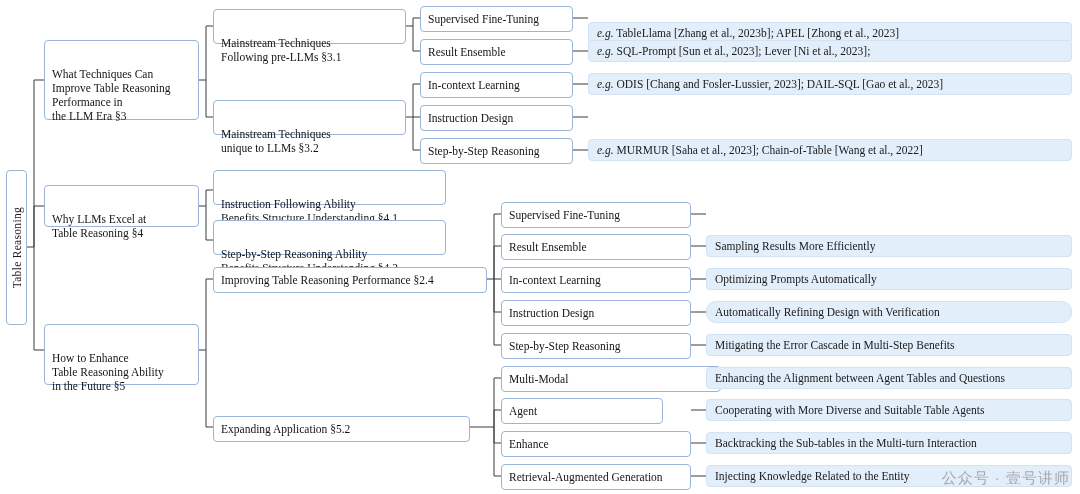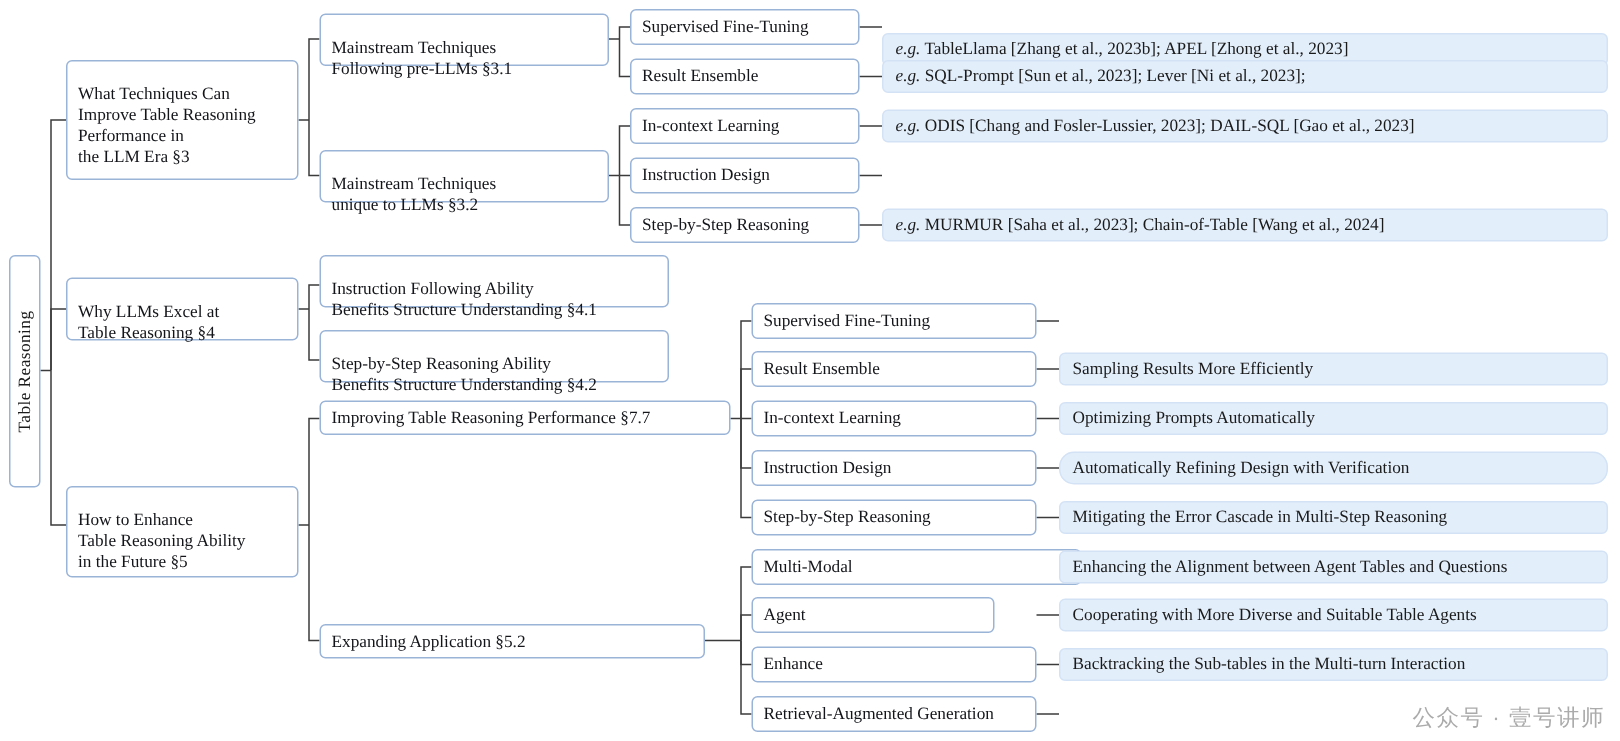--- a/index.html
+++ b/index.html
@@ -14,21 +14,21 @@
   #root { position:relative; width:1080px; height:494px; }
 
   .node {
     position:absolute;
     box-sizing:border-box;
     border:1px solid #9ab4d8;
     border-radius:4px;
     background:#ffffff;
     font-size:11.5px;
     line-height:14px;
-    padding:1px 7px;
+    padding:12px 7px;
     color:#14151a;
     white-space:pre-line;
   }
   .node.center {
     display:flex; align-items:center;
   }
   .vtext {
     position:absolute;
     border:1px solid #9ab4d8;
     border-radius:4px;
@@ -173,21 +173,21 @@
   </div>
   <div class="node" style="left:213px; top:170px; width:233px; height:35px;">
     <span>Instruction Following Ability
 Benefits Structure Understanding §4.1</span>
   </div>
   <div class="node" style="left:213px; top:220px; width:233px; height:35px;">
     <span>Step-by-Step Reasoning Ability
 Benefits Structure Understanding §4.2</span>
   </div>
   <div class="node center" style="left:213px; top:267px; width:274px; height:23px;">
-    <span>Improving Table Reasoning Performance §7.7</span>
+    <span>Improving Table Reasoning Performance §2.4</span>
   </div>
   <div class="node center" style="left:213px; top:416px; width:257px; height:23px;">
     <span>Expanding Application §5.2</span>
   </div>
 
   <div class="node center" style="left:420px; top:6px; width:153px; height:24px;">
     <span>Supervised Fine-Tuning</span>
   </div>
   <div class="node center" style="left:420px; top:39px; width:153px; height:24px;">
     <span>Result Ensemble</span>
@@ -210,21 +210,21 @@
   <div class="ex" style="left:588px; top:40px; width:484px; height:22px;">
     <i>e.g.</i>
     <span>SQL-Prompt [Sun et al., 2023]; Lever [Ni et al., 2023];</span>
   </div>
   <div class="ex" style="left:588px; top:73px; width:484px; height:22px;">
     <i>e.g.</i>
     <span>ODIS [Chang and Fosler-Lussier, 2023]; DAIL-SQL [Gao et al., 2023]</span>
   </div>
   <div class="ex" style="left:588px; top:139px; width:484px; height:22px;">
     <i>e.g.</i>
-    <span>MURMUR [Saha et al., 2023]; Chain-of-Table [Wang et al., 2024]</span>
+    <span>MURMUR [Saha et al., 2023]; Chain-of-Table [Wang et al., 2022]</span>
   </div>
 
   <div class="node center" style="left:501px; top:202px; width:190px; height:24px;">
     <span>Supervised Fine-Tuning</span>
   </div>
   <div class="node center" style="left:501px; top:234px; width:190px; height:24px;">
     <span>Result Ensemble</span>
   </div>
   <div class="node center" style="left:501px; top:267px; width:190px; height:24px;">
     <span>In-context Learning</span>
@@ -239,21 +239,21 @@
   <div class="lbl" style="left:706px; top:235px; width:366px; height:22px;">
     <span>Sampling Results More Efficiently</span>
   </div>
   <div class="lbl" style="left:706px; top:268px; width:366px; height:22px;">
     <span>Optimizing Prompts Automatically</span>
   </div>
   <div class="lbl" style="left:706px; top:301px; width:366px; height:22px;border-radius:10px;">
     <span>Automatically Refining Design with Verification</span>
   </div>
   <div class="lbl" style="left:706px; top:334px; width:366px; height:22px;">
-    <span>Mitigating the Error Cascade in Multi-Step Reasoning</span>
+    <span>Mitigating the Error Cascade in Multi-Step Benefits</span>
   </div>
 
   <div class="node center" style="left:501px; top:366px; width:220px; height:24px;">
     <span>Multi-Modal</span>
   </div>
   <div class="node center" style="left:501px; top:398px; width:162px; height:24px;">
     <span>Agent</span>
   </div>
   <div class="node center" style="left:501px; top:431px; width:190px; height:24px;">
     <span>Enhance</span>
@@ -264,16 +264,19 @@
 
   <div class="lbl" style="left:706px; top:367px; width:366px; height:22px;">
     <span>Enhancing the Alignment between Agent Tables and Questions</span>
   </div>
   <div class="lbl" style="left:706px; top:399px; width:366px; height:22px;">
     <span>Cooperating with More Diverse and Suitable Table Agents</span>
   </div>
   <div class="lbl" style="left:706px; top:432px; width:366px; height:22px;">
     <span>Backtracking the Sub-tables in the Multi-turn Interaction</span>
   </div>
+  <div class="lbl" style="left:706px; top:465px; width:366px; height:22px;">
+    <span>Injecting Knowledge Related to the Entity</span>
+  </div>
 
   <div class="watermark">公众号 · 壹号讲师</div>
 
 </div>
 
 </body></html>

